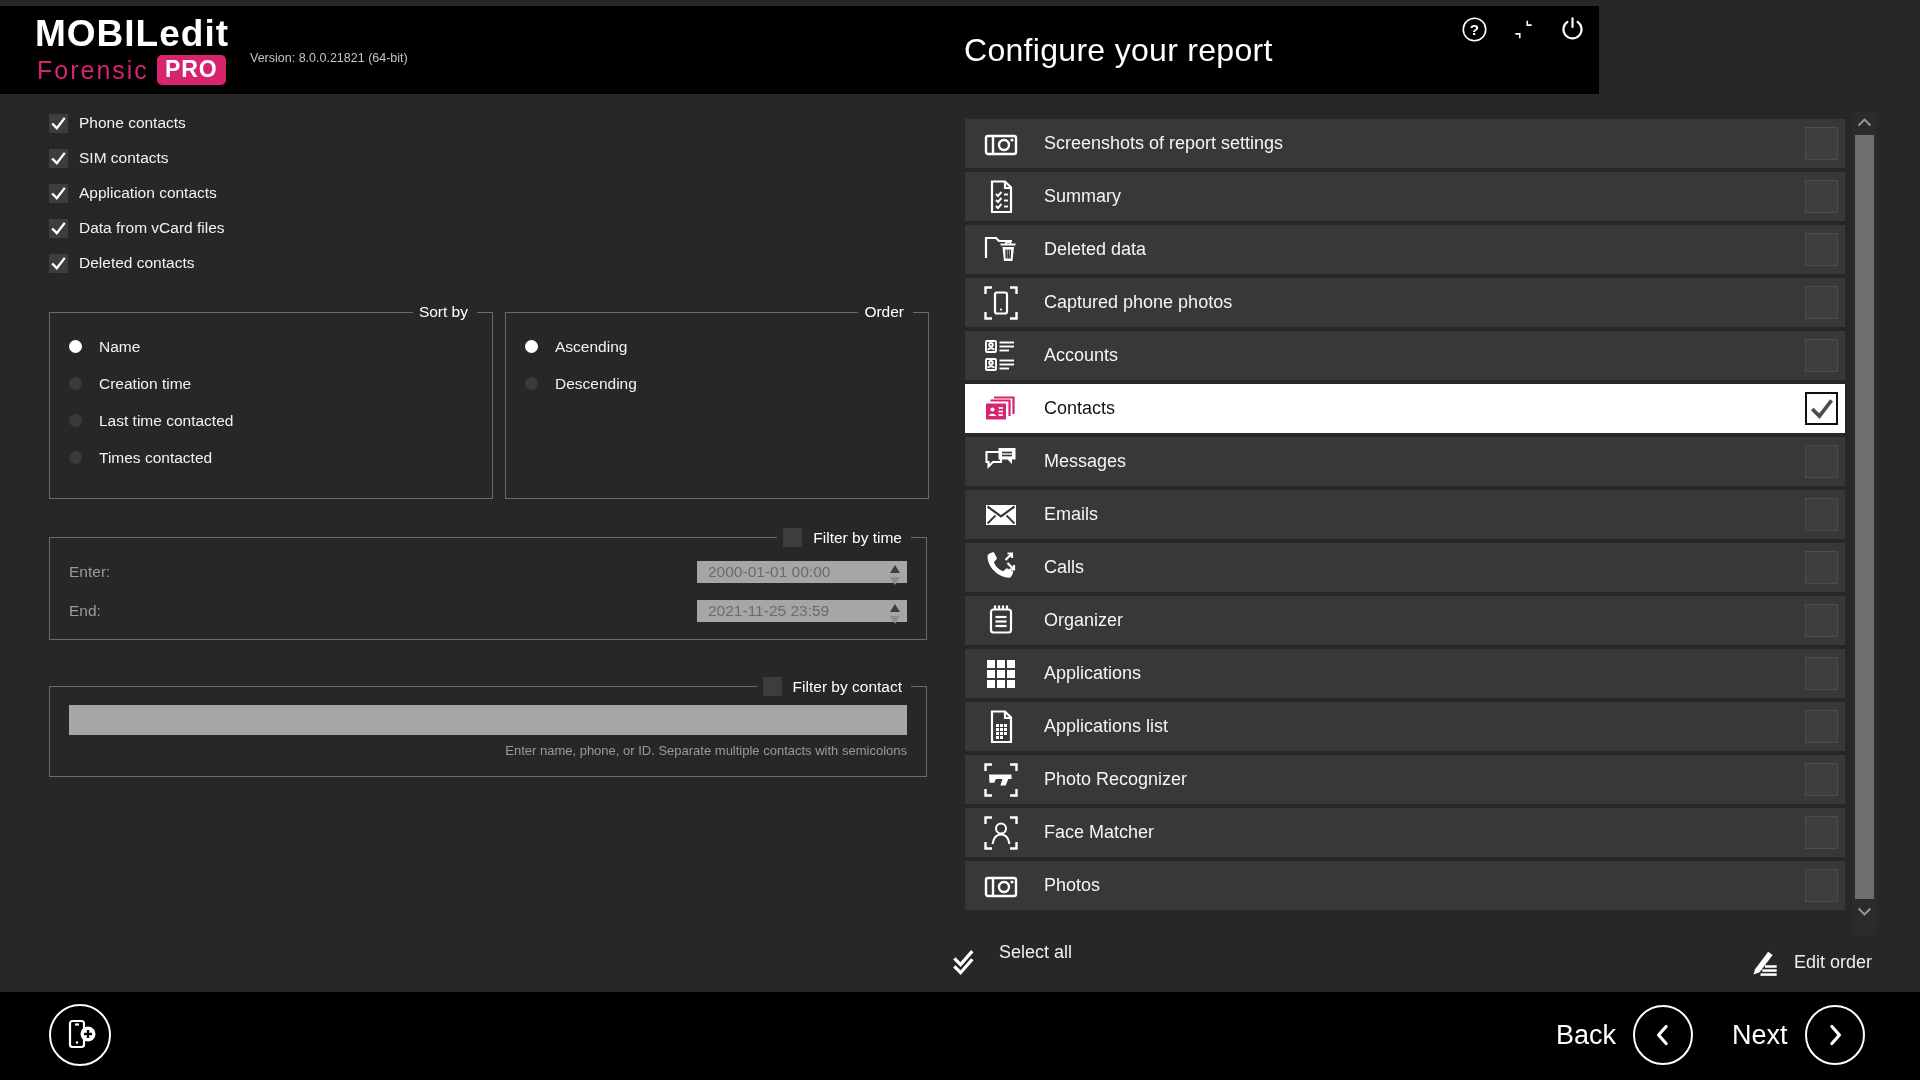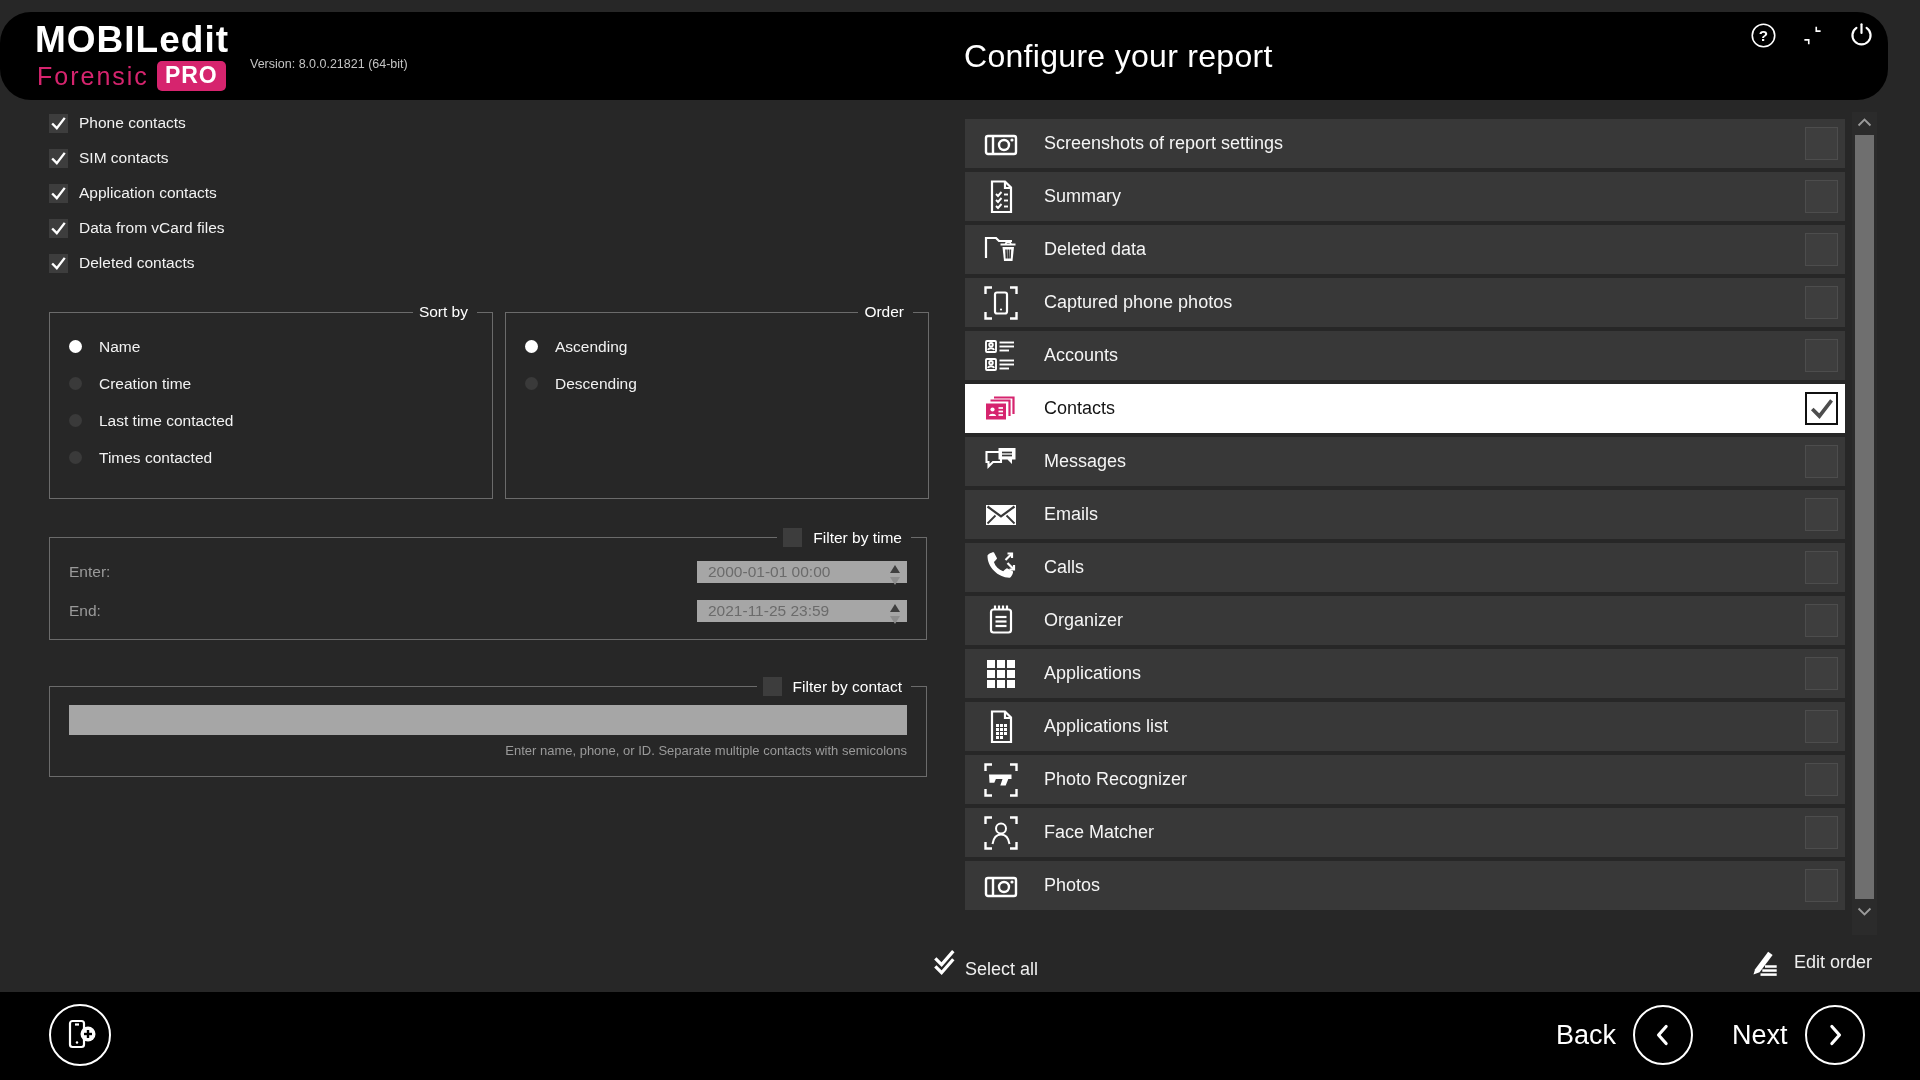--- a/index.html
+++ b/index.html
@@ -1,19 +1,19 @@
 <!DOCTYPE html>
 <html style="--pink: #d6246e; --header-bg: #000000; --main-bg: #272727; --row-bg: #383838; --selected-row-bg: #ffffff; --scroll-thumb: #6f6f6f; --input-bg: #a6a6a6;"><head>
 <meta charset="utf-8">
 <style>
   html,body{margin:0;padding:0;background:#000;}
   .app{position:relative;width:1920px;height:1080px;overflow:hidden;background:var(--main-bg,#272727);
        font-family:"Liberation Sans","DejaVu Sans",sans-serif;color:#fff;cursor:default;}
   
-  .top-bar{position:absolute;left:0;top:12px;width:1888px;height:88px;background:var(--header-bg,#000);border-radius:31px;}
+  .top-bar{position:absolute;left:0;top:6px;width:1599px;height:88px;background:var(--header-bg,#000);}
   .logo{position:absolute;left:35px;top:9px;}
   .logo-top{font-size:37px;font-weight:700;letter-spacing:1px;color:#fff;line-height:1;}
   .logo-bottom{display:flex;align-items:center;gap:8px;margin-top:3px;margin-left:2px;}
   .logo-forensic{font-size:25px;color:var(--pink);letter-spacing:2px;font-weight:500;line-height:1;}
   .logo-pro{background:var(--pink);color:#fff;font-weight:700;font-size:23px;line-height:1;
             padding:3px 8px 4px;border-radius:5px;letter-spacing:1px;}
   .version{position:absolute;left:250px;top:45px;font-size:12.5px;color:#c4c4c4;}
   .page-title{position:absolute;left:964px;top:26px;margin:0;font-size:32px;font-weight:300;color:#fff;letter-spacing:.3px;}
   .win-icons{position:absolute;right:12px;top:5px;height:36px;display:flex;align-items:center;gap:22px;}
   .win-btn{background:none;border:none;padding:0;color:#fff;cursor:pointer;display:block;}
@@ -66,21 +66,21 @@
   .section-row.selected .sec-check{background:#fff;border:2px solid #101010;color:#4d4d4d;}
   
   .scroll-track{position:absolute;left:1852px;top:112px;width:25px;height:823px;background:#2b2b2b;
        display:flex;flex-direction:column;align-items:center;}
   .scroll-arrow{width:17px;height:13px;color:#9a9a9a;flex:0 0 auto;cursor:pointer;}
   .scroll-arrow svg{width:100%;height:100%;display:block;}
   .scroll-up{margin-top:4px;}
   .scroll-thumb{width:19px;height:764px;margin-top:6px;background:var(--scroll-thumb,#6f6f6f);flex:0 0 auto;cursor:pointer;}
   .scroll-down{margin-top:6px;}
   
-  .select-all{position:absolute;left:929px;top:942px;display:flex;align-items:flex-end;gap:0;cursor:pointer;}
+  .select-all{position:absolute;left:948px;top:942px;display:flex;align-items:flex-start;gap:15px;cursor:pointer;}
   .sa-icon{width:36px;height:38px;color:#fff;}
   .sa-icon svg{width:100%;height:100%;display:block;}
   .tool-label{font-size:18px;color:#efefef;}
   .edit-order{position:absolute;left:1747px;top:944px;display:flex;align-items:center;gap:11px;cursor:pointer;}
   .eo-icon{width:36px;height:36px;color:#fff;}
   .eo-icon svg{width:100%;height:100%;display:block;}
   
   .bottom-bar{position:absolute;left:0;top:992px;width:1920px;height:88px;background:var(--header-bg,#000);}
   .add-phone-btn{position:absolute;left:49px;top:1004px;width:62px;height:62px;border:2.5px solid #fff;border-radius:50%;
        box-sizing:border-box;display:flex;align-items:center;justify-content:center;cursor:pointer;color:#fff;background:none;}

